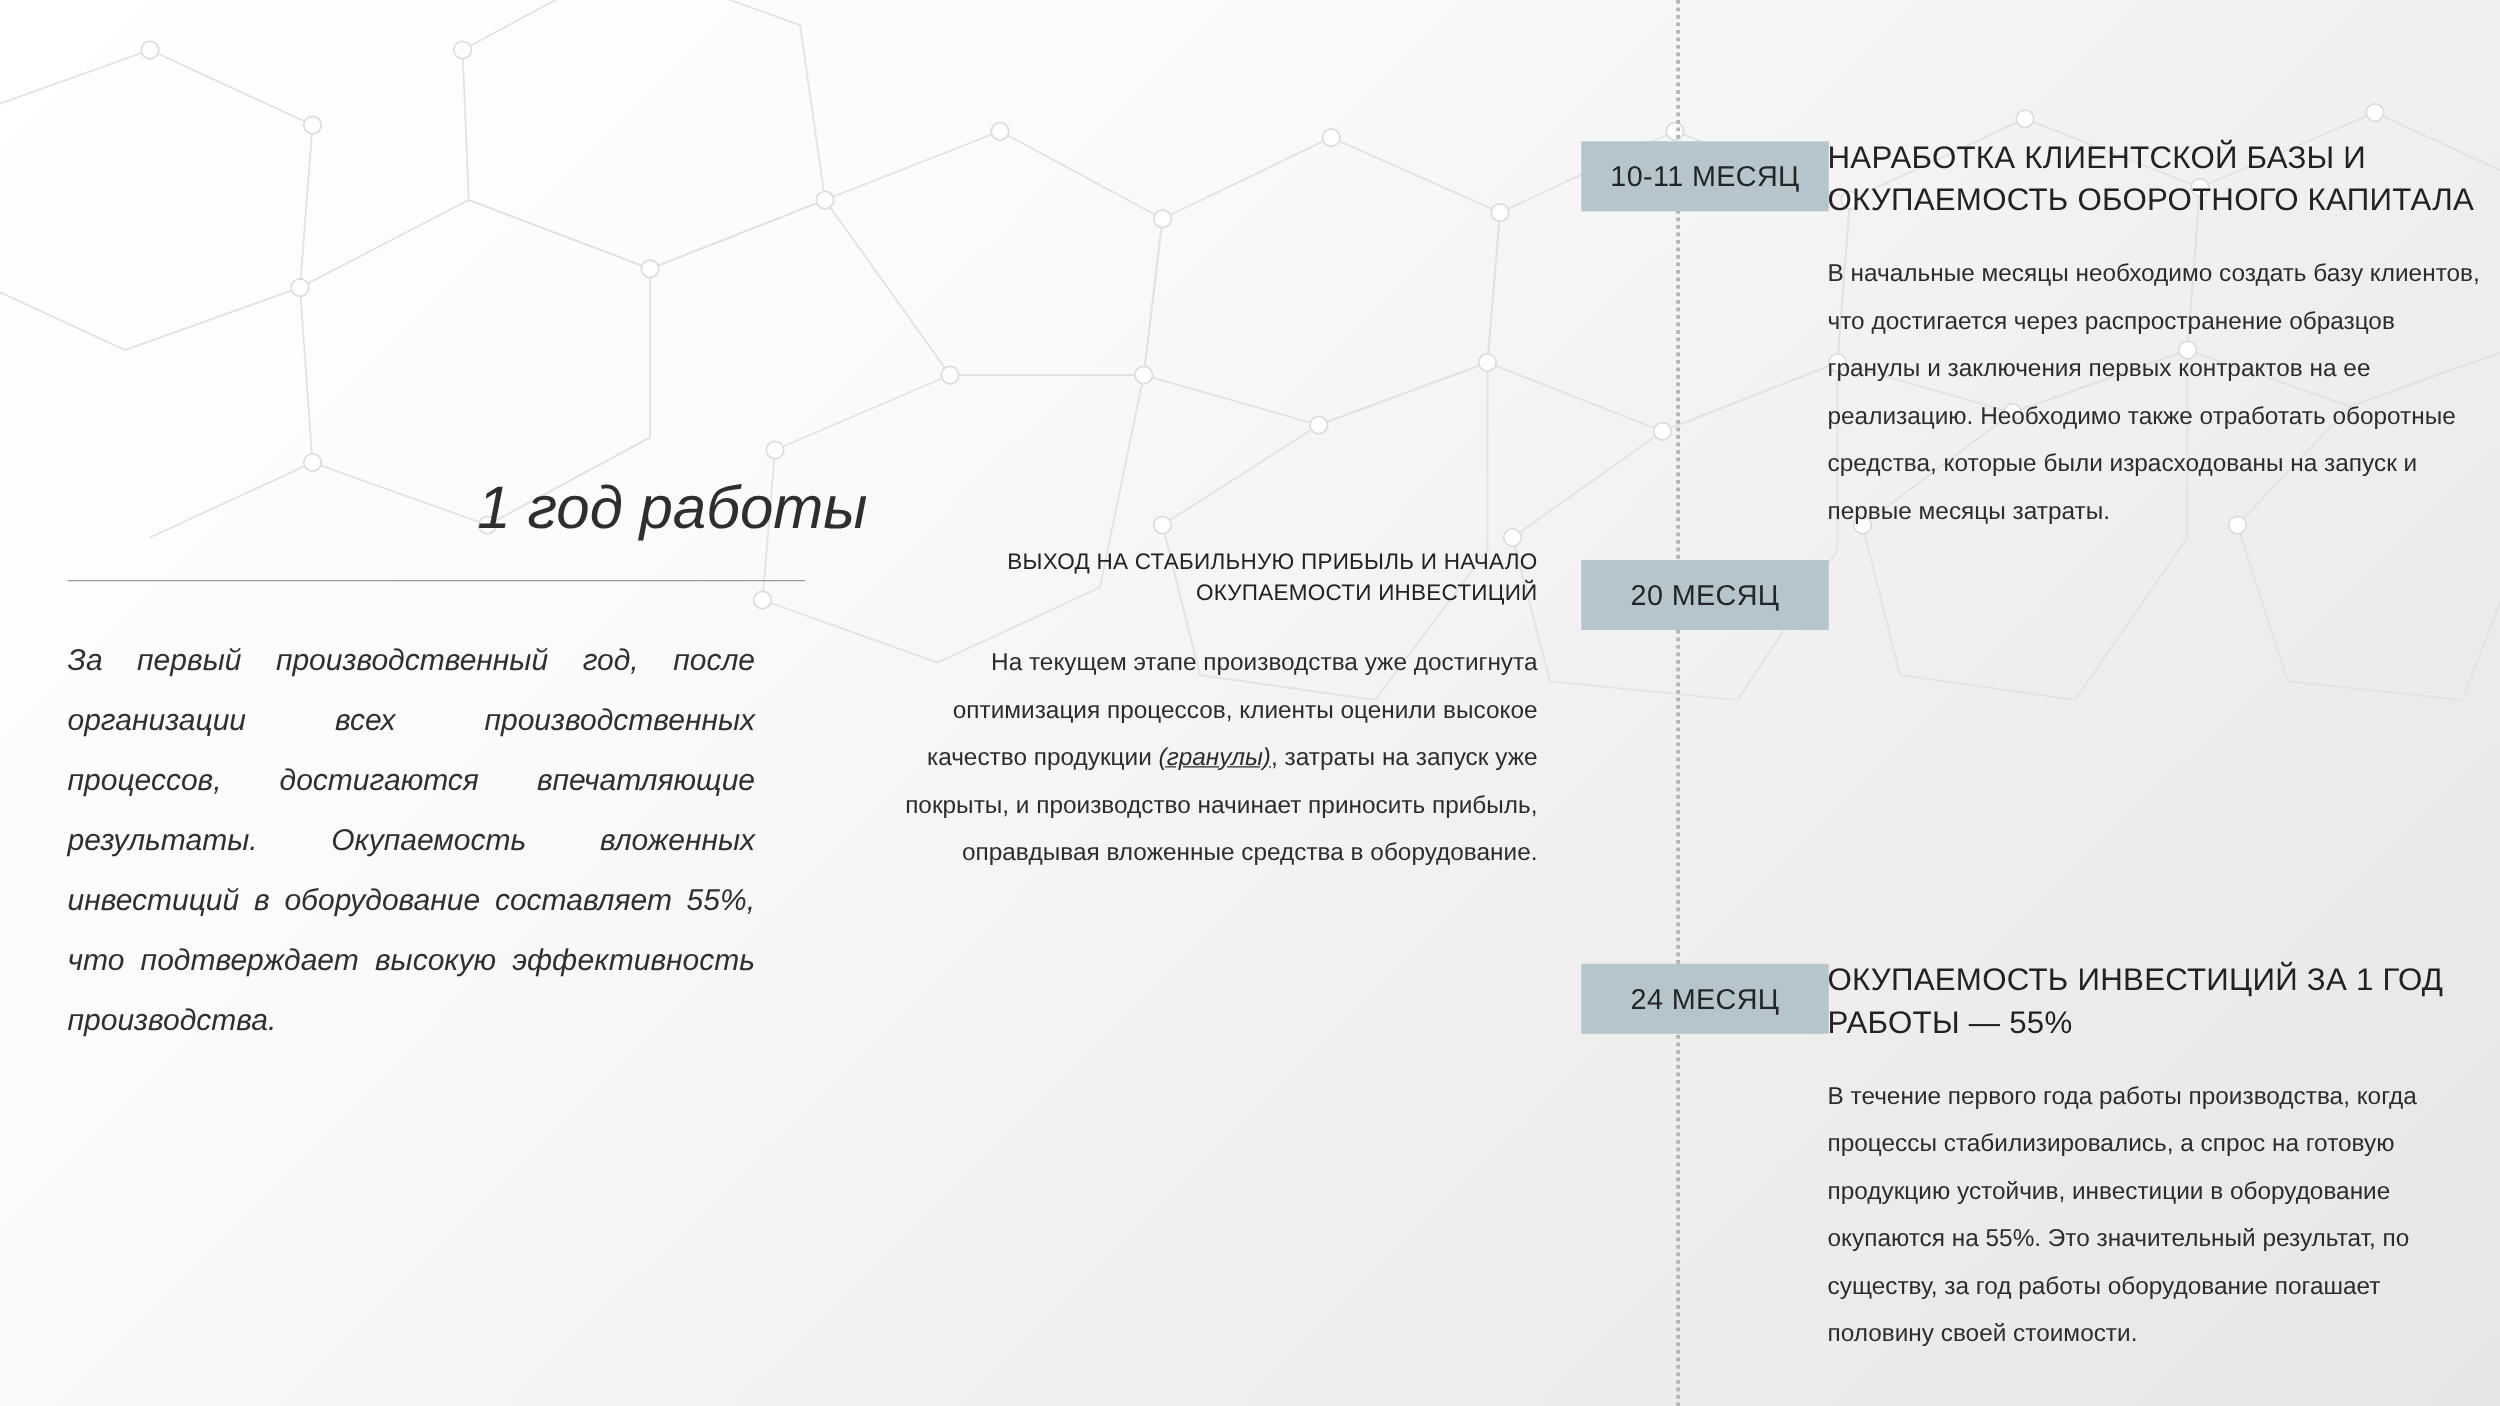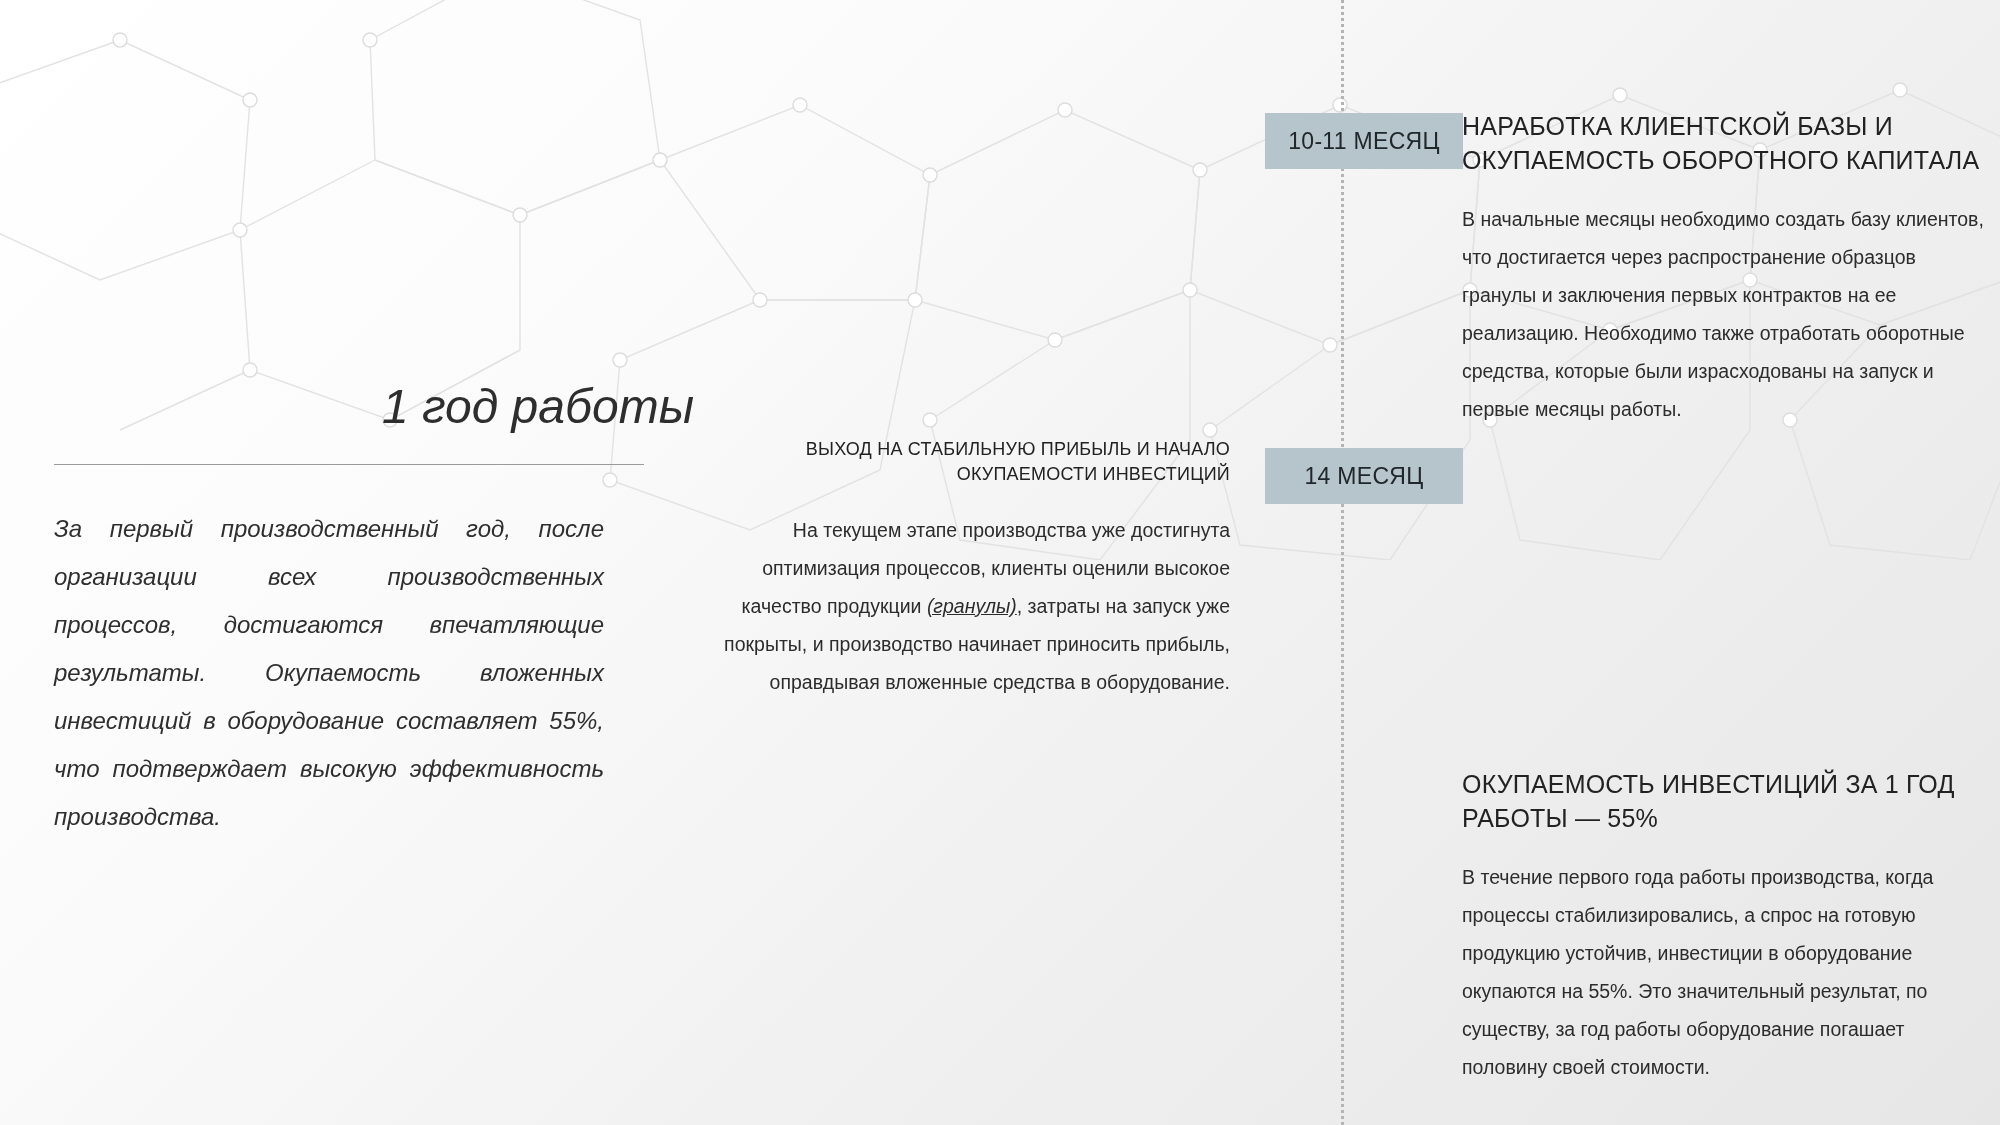--- a/index.html
+++ b/index.html
@@ -210,27 +210,28 @@
     <div class="title-sub">1 год работы</div>
     <div class="title-rule"></div>
     <div class="left-body">За первый производственный год, после организации всех производственных процессов, достигаются впечатляющие результаты. Окупаемость вложенных инвестиций в оборудование составляет 55%, что подтверждает высокую эффективность производства.</div>
   </div>
 
   <div class="timeline"></div>
 
   <div class="chip chip-1">10-11 МЕСЯЦ</div>
   <div class="blk-right blk-1">
     <div class="hd">НАРАБОТКА КЛИЕНТСКОЙ БАЗЫ И ОКУПАЕМОСТЬ ОБОРОТНОГО КАПИТАЛА</div>
-    <div class="tx">В начальные месяцы необходимо создать базу клиентов, что достигается через распространение образцов гранулы и заключения первых контрактов на ее реализацию. Необходимо также отработать оборотные средства, которые были израсходованы на запуск и первые месяцы работы.</div>
-  </div>
-
-  <div class="chip chip-2">14 МЕСЯЦ</div>
+    <div class="tx">В начальные месяцы необходимо создать базу клиентов, что достигается через распространение образцов гранулы и заключения первых контрактов на ее реализацию. Необходимо также отработать оборотные средства, которые были израсходованы на запуск и первые месяцы затраты.</div>
+  </div>
+
+  <div class="chip chip-2">20 МЕСЯЦ</div>
   <div class="blk-center">
     <div class="hd">ВЫХОД НА СТАБИЛЬНУЮ ПРИБЫЛЬ И НАЧАЛО ОКУПАЕМОСТИ ИНВЕСТИЦИЙ</div>
     <div class="tx"><span>На текущем этапе производства уже достигнута оптимизация процессов, клиенты оценили высокое качество продукции </span><em>(гранулы)</em><span>, затраты на запуск уже покрыты, и производство начинает приносить прибыль, оправдывая вложенные средства в оборудование.</span></div>
   </div>
 
+  <div class="chip chip-3">24 МЕСЯЦ</div>
   <div class="blk-right blk-3">
     <div class="hd">ОКУПАЕМОСТЬ ИНВЕСТИЦИЙ ЗА 1 ГОД РАБОТЫ — 55%</div>
     <div class="tx">В течение первого года работы производства, когда процессы стабилизировались, а спрос на готовую продукцию устойчив, инвестиции в оборудование окупаются на 55%. Это значительный результат, по существу, за год работы оборудование погашает половину своей стоимости.</div>
   </div>
 
 </div>
 
 </body></html>

